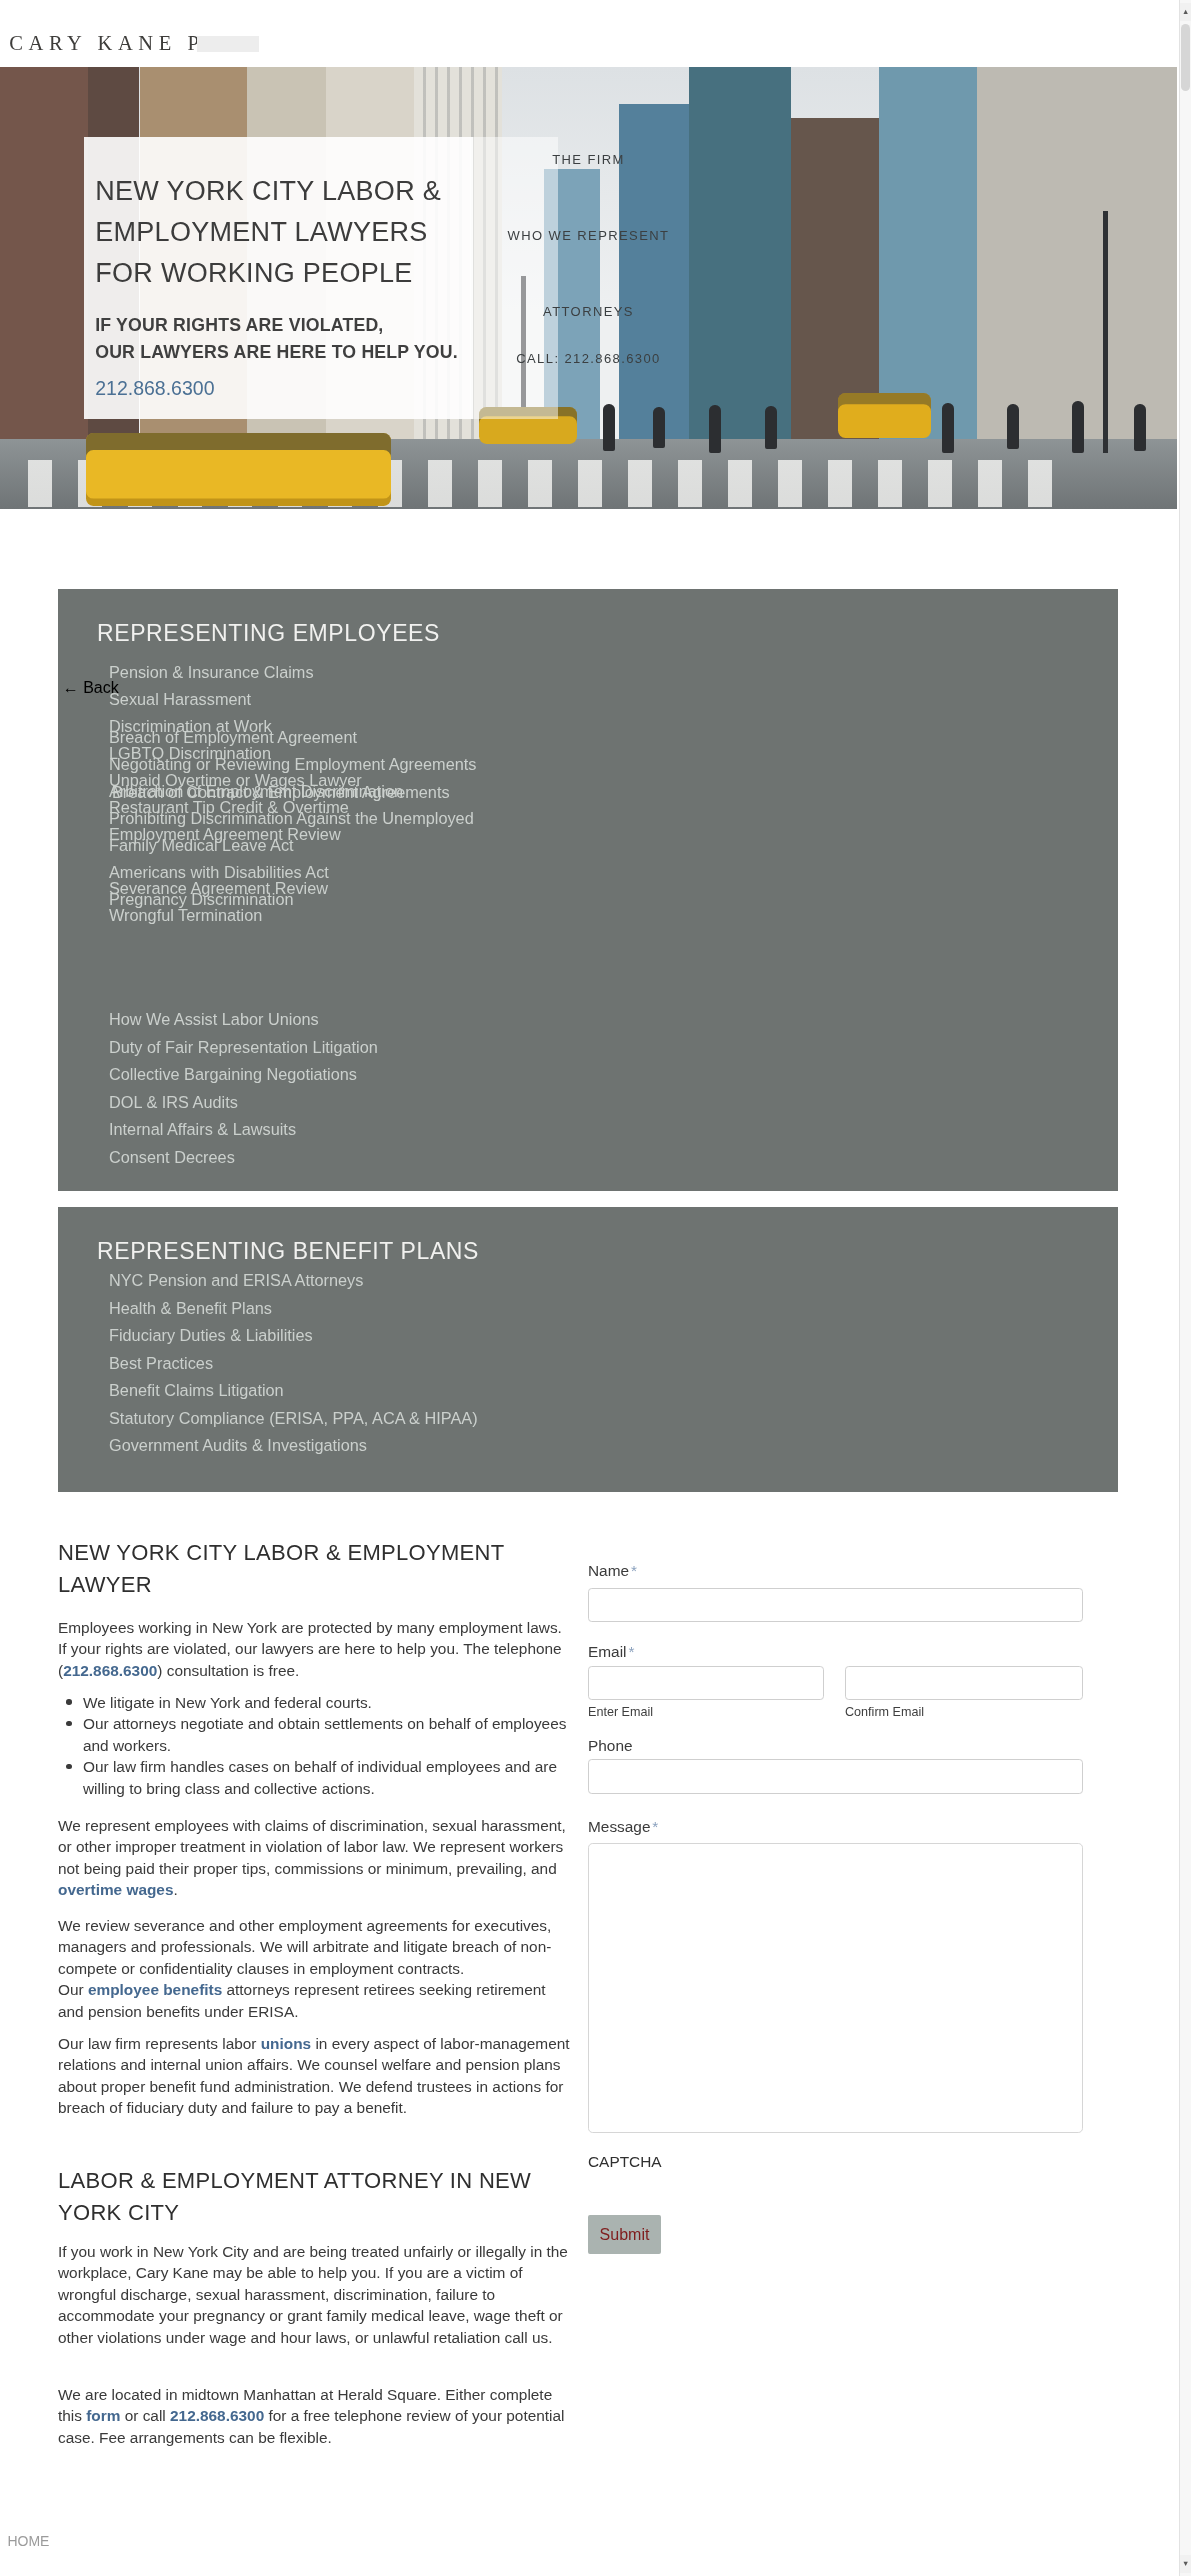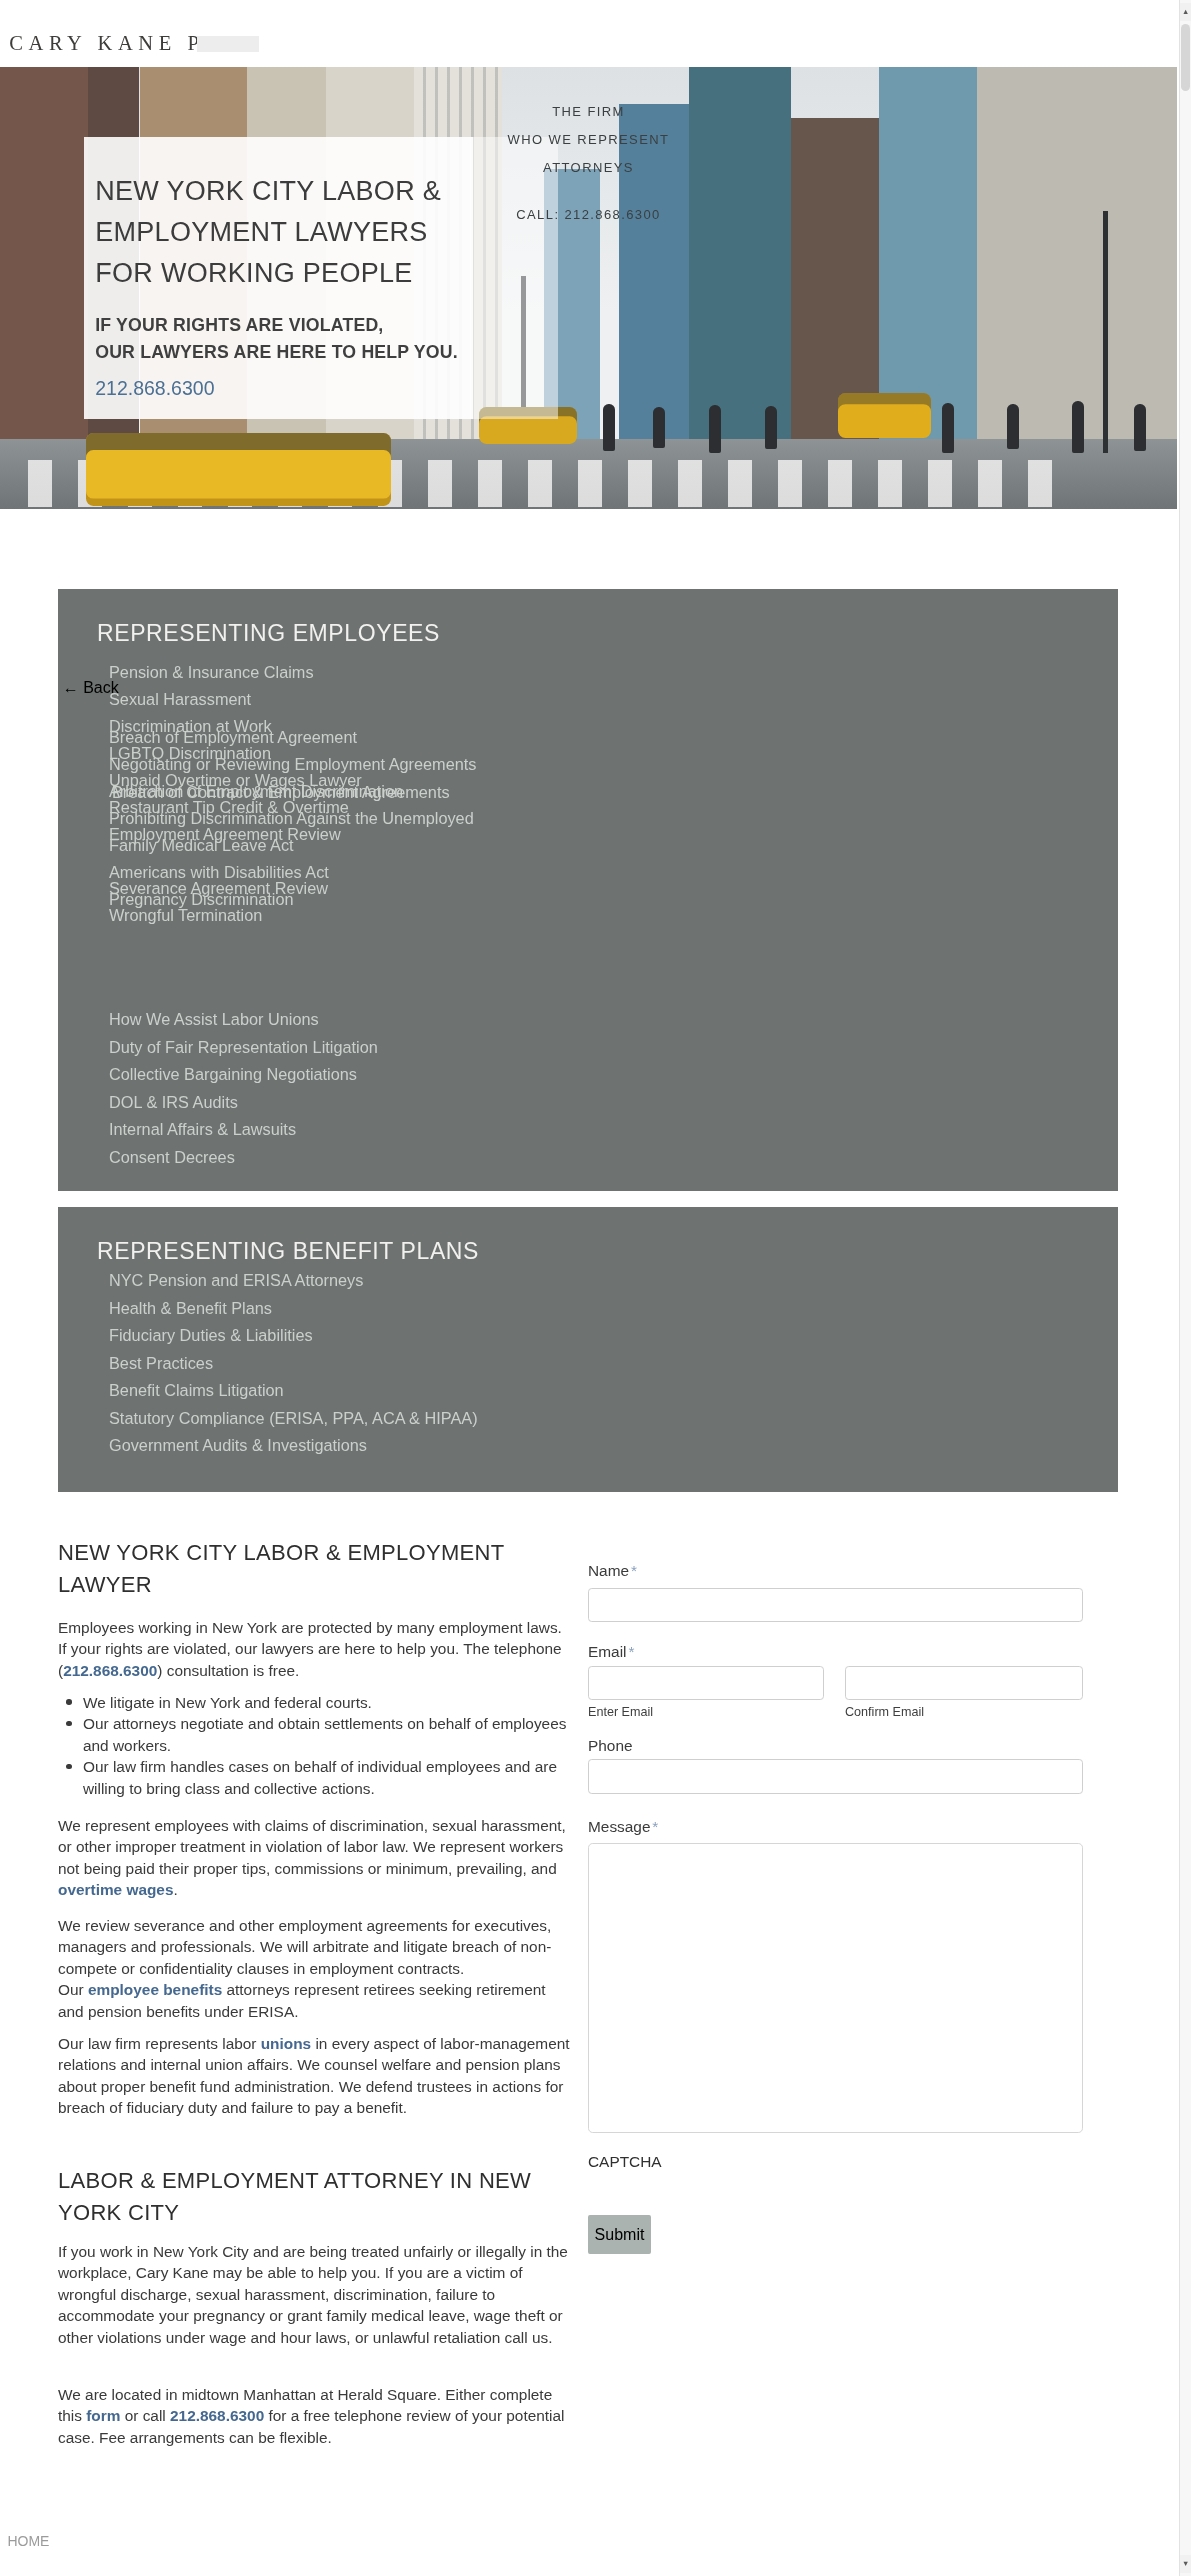--- a/index.html
+++ b/index.html
@@ -62,21 +62,21 @@
   .pole{position:absolute;width:4.7px;background:#2e3134;}
   .ped{position:absolute;width:12px;background:#2c2e31;border-radius:5.6px 5.6px 1.9px 1.9px;}
   .hero-strip{position:absolute;left:470px;top:70px;width:88px;height:282px;background:rgba(255,255,255,.5);}
   .hero-card{position:absolute;left:84px;top:70px;width:389px;height:282px;
         background:rgba(255,255,255,.9);padding:34px 9.3px 0 11.2px;}
   .hero-title{font-size:27px;line-height:41px;color:#3c3c3c;width:370px;letter-spacing:0.3px;}
   .hero-sub{margin-top:17.7px;font-size:17.7px;line-height:27px;color:#3f3f3f;letter-spacing:0.2px;font-weight:bold;}
   .hero-phone{display:inline-block;margin-top:11.2px;font-size:19.5px;color:#4b7094;text-decoration:none;}
   .hero-nav{position:absolute;left:507px;top:31px;width:163px;text-align:center;}
   .hero-nav .nav-item{font-size:13px;line-height:28px;letter-spacing:1.4px;color:#3b3f41;
-        font-weight:500;white-space:nowrap;cursor:pointer;}
+        font-weight:500;white-space:nowrap;cursor:pointer;margin-top:48px;}
   .hero-call{margin-top:24px;font-size:13px;line-height:18.6px;letter-spacing:1.4px;color:#3b3f41;
         font-weight:500;white-space:nowrap;cursor:pointer;}
 
   
   .graybox{left:58px;width:1060px;background:var(--boxgray);position:absolute;}
   .box-emp{top:557px;height:363px;margin-top:32px;}
   .box-uni{top:933px;height:258px;}
   .box-ben{top:1207px;height:285px;}
   .box-head{margin:0;padding:31px 0 0 39px;font-size:23px;font-weight:400;
         letter-spacing:0.6px;color:var(--boxhead);}
@@ -106,22 +106,22 @@
   .form-col{left:588px;width:495px;}
   .f-label{font-size:15.4px;color:#3b3b3b;text-align:center;}
   .req{color:#8aa0bd;margin-left:1.9px;}
   .f-input{position:absolute;left:0;width:495px;height:34px;border:0.9px solid #cfcfcf;border-radius:3.7px;
         background:#fff;padding:0 7.4px;font-size:14px;color:#333;}
   .email-half{width:236px;} .email-confirm{left:257px;width:238px;}
   .sub-label{font-size:12.6px;color:#3f3f3f;}
   .f-area{position:absolute;left:0;width:495px;height:290px;border:0.9px solid #d6d6d6;border-radius:4.7px;
         background:#fff;padding:7.4px;font-size:14px;color:#333;resize:none;font-family:"Liberation Sans",sans-serif;}
   .captcha{font-size:15.4px;color:#303030;}
-  .submit-btn{position:absolute;left:0;width:63px;height:39px;background:var(--submit);border:none;
-        color:#000000;font-size:16px;font-family:"Liberation Sans",sans-serif;border-radius:1.9px;cursor:pointer;}
+  .submit-btn{position:absolute;left:0;width:73px;height:39px;background:var(--submit);border:none;
+        color:#7f1d1d;font-size:16px;font-family:"Liberation Sans",sans-serif;border-radius:1.9px;cursor:pointer;}
 
   
   .home-link{left:7.4px;top:2533px;font-size:14px;color:#9b9b9b;cursor:pointer;}
 </style>
 </head>
 <body>
 
 <div class="abs logo">CARY KANE PLLC</div>
 <div class="abs logo-ghost"></div>
 

